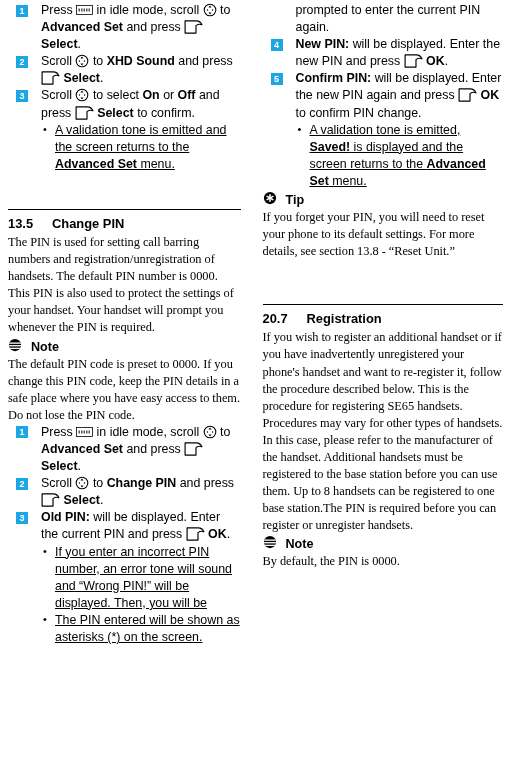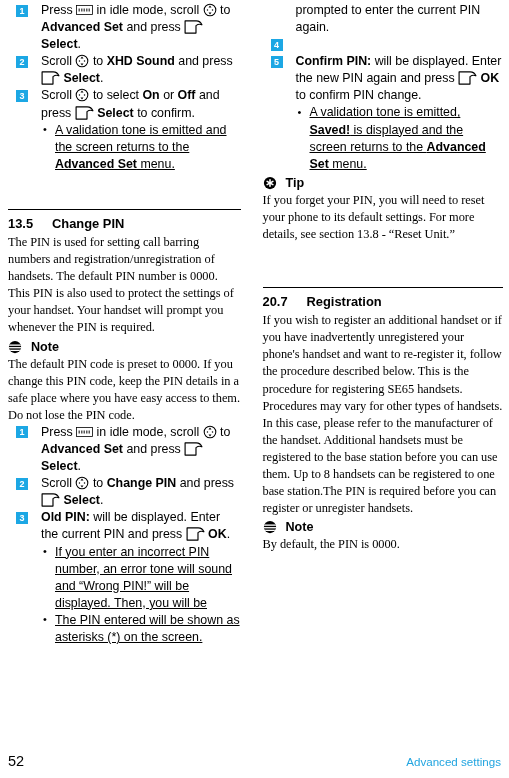--- a/index.html
+++ b/index.html
@@ -96,21 +96,20 @@
     font-weight: bold;
     margin: 0 0 1px 0;
     display: flex;
     line-height: 18px;
   }
   .sec-num { width: 44px; flex: none; }
 
   
   .callout {
     display: flex;
-    align-items: center;
     gap: 9px;
     margin: 1px 0 0 0;
     height: 18px;
   }
   .callout-label {
     font-size: 12.6px;
     font-weight: bold;
     line-height: 18px;
   }
   .ico-note, .ico-tip {
@@ -267,21 +266,23 @@
         </ol>
     </div>
 
     <div class="col col-right">
 
       <div class="step">
         <span>prompted to enter the current PIN again.</span>
       </div>
 
       <ol class="steps">
-          <li class="step"><span class="step-num">4</span></li>
+          <li class="step"><span class="step-num">4</span><span><b>New PIN:</b> will be displayed. Enter the new PIN and press <svg class="ico-inline ico-soft" viewBox="0 0 24 18">
+                <path d="M1.2 1.2 H15.5 C19 1.2 21.6 3.2 22.8 6.2 C20.4 5.0 17.6 5.4 15.2 7.2 V16.8 H1.2 Z" fill="#ffffff" stroke="#000" stroke-width="1.5" stroke-linejoin="round"></path>
+              </svg><b> OK</b>.</span></li>
           <li class="step"><span class="step-num">5</span><span><b>Confirm PIN:</b> will be displayed. Enter the new PIN again and press <svg class="ico-inline ico-soft" viewBox="0 0 24 18">
                 <path d="M1.2 1.2 H15.5 C19 1.2 21.6 3.2 22.8 6.2 C20.4 5.0 17.6 5.4 15.2 7.2 V16.8 H1.2 Z" fill="#ffffff" stroke="#000" stroke-width="1.5" stroke-linejoin="round"></path>
               </svg><b> OK</b> to confirm PIN change.</span></li>
           <ul class="bullets step-bullets">
             <li class="bullet">A validation tone is emitted, <b>Saved!</b> is displayed and the screen returns to the <b>Advanced Set</b> menu.</li>
           </ul>
         </ol>
 
       <div class="callout">
         <svg class="ico-tip" viewBox="0 0 16 16">
@@ -319,17 +320,13 @@
             <rect x="0" y="8.1" width="16" height="1.5"></rect>
             <rect x="0" y="11.1" width="16" height="1.5"></rect>
           </g>
         </svg>
         <span class="callout-label">Note</span>
       </div>
       <p class="body">By default, the PIN is 0000.</p>
     </div>
   </div>
 
-  <div class="footer">
-    <span class="page-num">52</span>
-    <span class="footer-section">Advanced settings</span>
-  </div>
 </div>
 
 </body></html>

